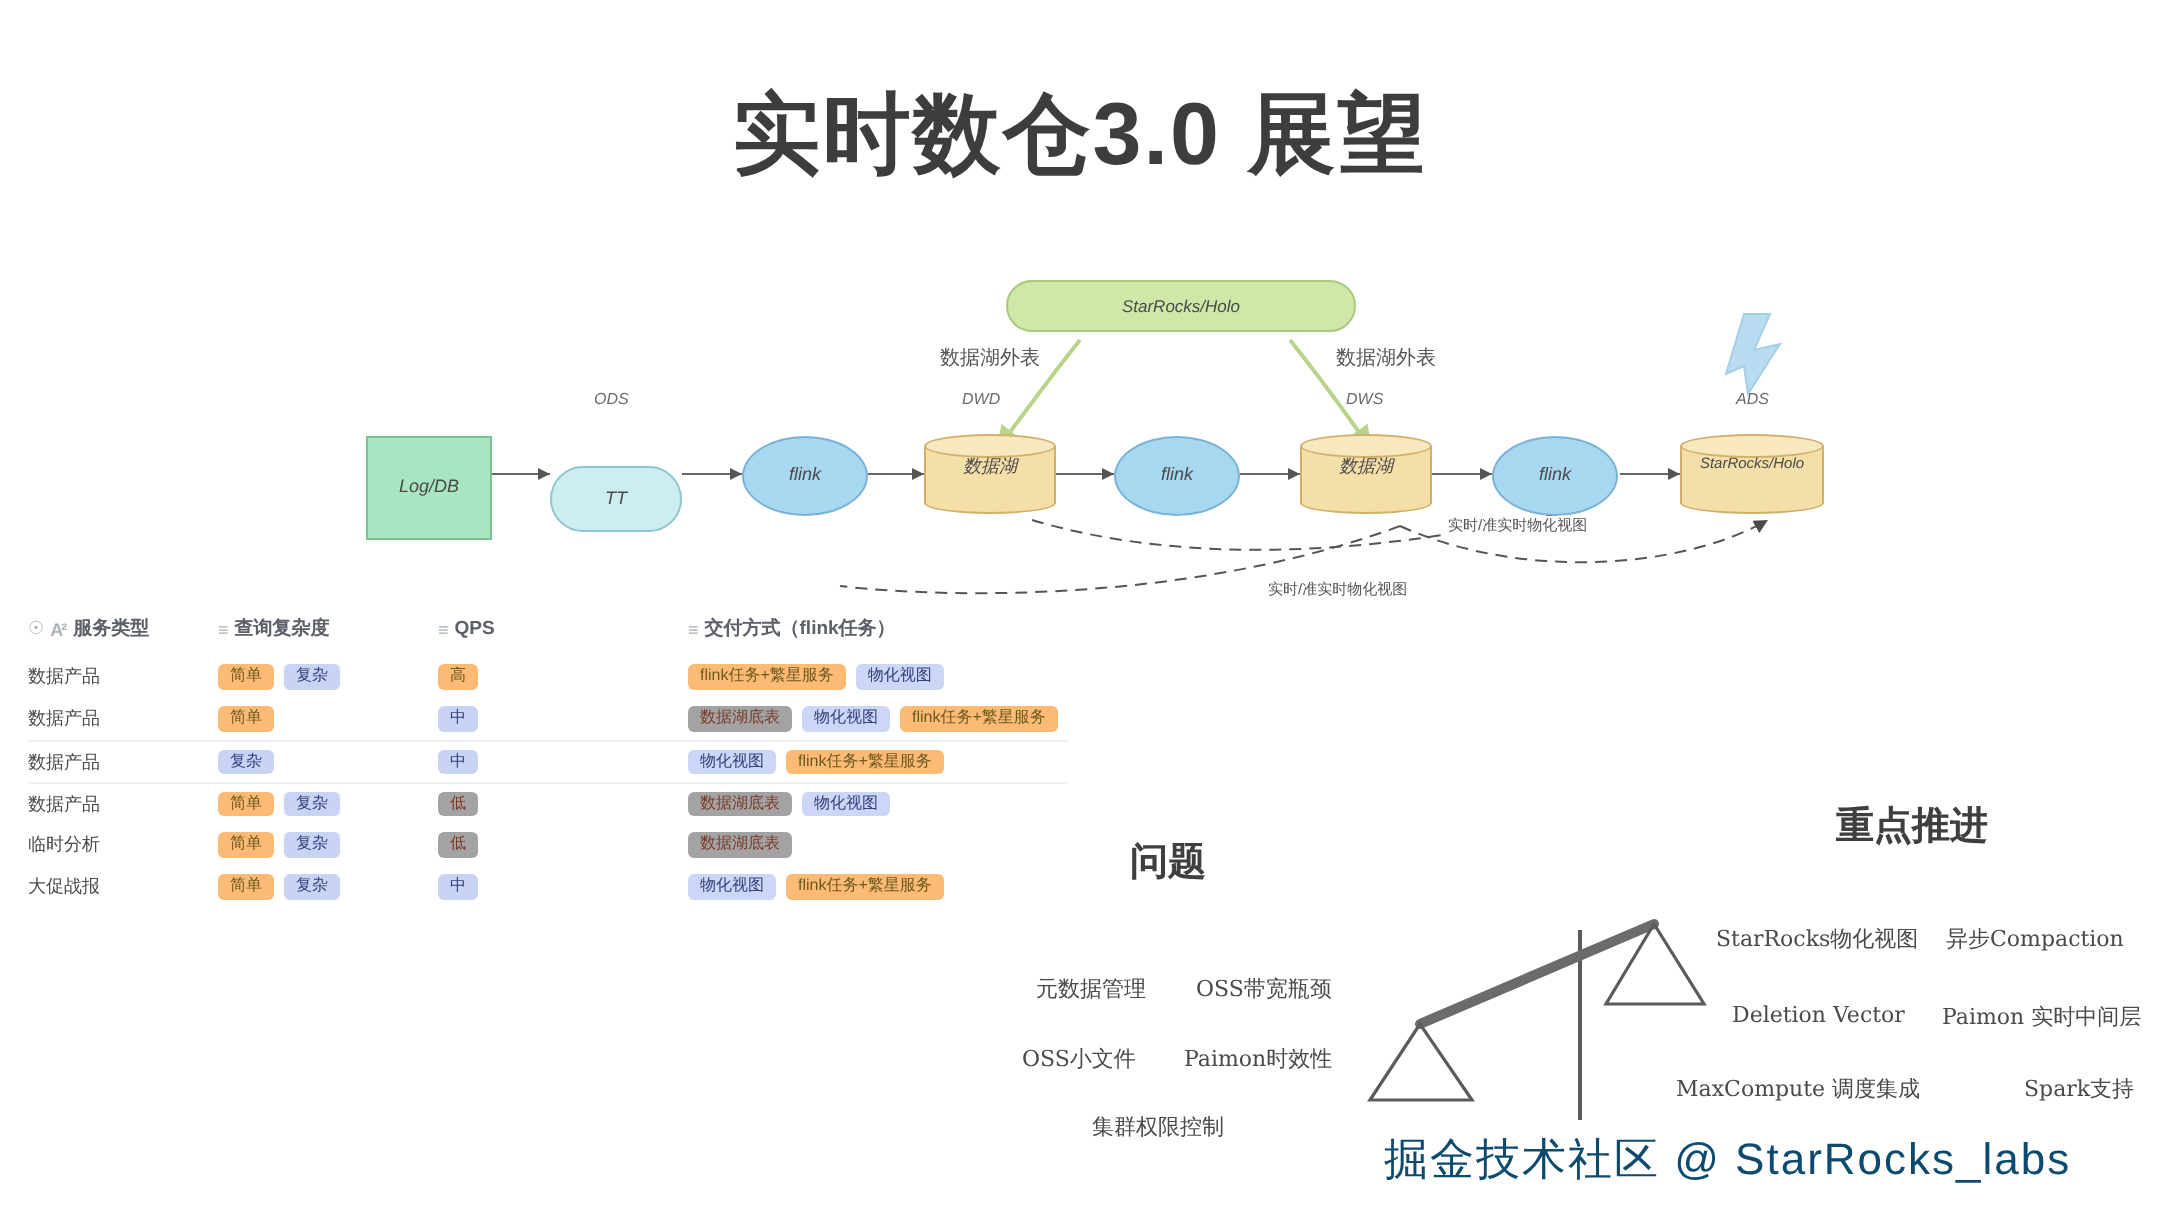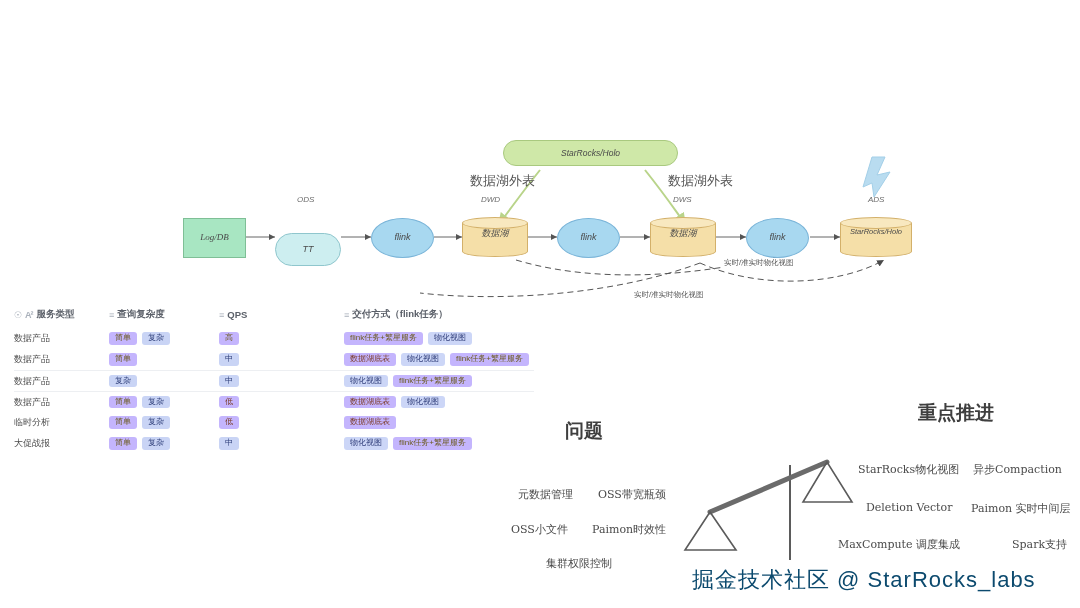--- a/index.html
+++ b/index.html
@@ -39,54 +39,55 @@
   .cyl .top { position:absolute; left:0; top:0px; width:100%; height:12px;
               background:#f8e8bf; border:1px solid #d3b06a; border-radius:50%; }
   .cyl .lbl { position:absolute; left:0; top:10px; width:100%; text-align:center;
               font-size:9px; color:#4a4a4a; font-style:italic; }
 
   .greenbar { position:absolute; background:#cfe8a8; border:1px solid #a9c97f;
               border-radius:16px; display:flex; align-items:center; justify-content:center;
               font-size:8.5px; color:#4a4a4a; font-style:italic; }
 
   .stage-lbl { position:absolute; font-size:8px; color:#6b6b6b; font-style:italic; }
-  .edge-lbl  { position:absolute; font-size:13px; color:#555; }
+  .edge-lbl  { position:absolute; font-size:10px; color:#555; }
   .dash-lbl  { position:absolute; font-size:7.5px; color:#555; background:#fff; padding:0 2px; }
 
   
   .tbl { position:absolute; left:14px; top:308px; width:520px; }
   .tbl-head { display:flex; align-items:center; padding-bottom:7px; }
   .th { font-size:9.5px; color:#5b6069; display:flex; align-items:center; gap:4px; font-weight:600;}
   .th .ico { color:#aab1bb; font-size:9px; letter-spacing:-1px; }
   .col1 { width:95px; } .col2 { width:110px; } .col3 { width:125px; } .col4 { flex:1; }
 
   .trow { display:flex; align-items:center; height:21px;justify-content:center; }
   .trow.sep { border-top:1px solid #edeff2; }
   .cellname { width:95px; font-size:9px; color:#4b4b4b; }
   .cellgrp { display:flex; gap:5px; align-items:center; }
   .tag { font-size:8px; padding:2px 6px; border-radius:3px; white-space:nowrap; line-height:1.1; }
-  .t-yellow { background:#c4b5fd; color:#6b5a20; }
+  .t-yellow { background:#fdba74; color:#6b5a20; }
   .t-blue   { background:#c9d4f5; color:#2f3f7a; }
-  .t-red    { background:#c4b5fd; color:#7a3a25; }
+  .t-red    { background:#a3a3a3; color:#7a3a25; }
   .t-purple { background:#ccd6f7; color:#33407c; }
 
   
   .hw { font-family:"DejaVu Serif",serif; color:#4a4a4a; }
   .sec-title { position:absolute; font-size:19px; font-weight:700; color:#3f3f3f; }
   .chip { position:absolute; font-size:11px; color:#4a4a4a; white-space:nowrap; }
 
   
   .wm { position:absolute; left:692px; top:565px; font-size:22px; color:#0c4a6e;
         letter-spacing:1px; white-space:nowrap; }
 </style>
 </head>
 <body>
 
 <div id="slide">
 
+  <div class="title">实时数仓3.0 展望</div>
 
   <div class="flow">
 
     <svg width="1080" height="190">
       <defs>
         <marker id="ah" markerWidth="7" markerHeight="7" refX="6" refY="3" orient="auto">
           <path d="M0,0 L6,3 L0,6 z" fill="#555"></path>
         </marker>
         <marker id="ahg" markerWidth="7" markerHeight="7" refX="6" refY="3" orient="auto">
           <path d="M0,0 L6,3 L0,6 z" fill="#b9d48a"></path>
@@ -117,21 +118,21 @@
     <div class="greenbar" style="left:503px; top:15px; width:175px; height:26px;">StarRocks/Holo</div>
 
     <div class="edge-lbl" style="left:470px; top:47px;">数据湖外表</div>
     <div class="edge-lbl" style="left:668px; top:47px;">数据湖外表</div>
 
     <div class="stage-lbl" style="left:297px; top:70px;">ODS</div>
     <div class="stage-lbl" style="left:481px; top:70px;">DWD</div>
     <div class="stage-lbl" style="left:673px; top:70px;">DWS</div>
     <div class="stage-lbl" style="left:868px; top:70px;">ADS</div>
 
-    <div class="node n-rect" style="left:183px; top:93px; width:63px; height:40px;font-family:Liberation Serif, serif;">Log/DB</div>
+    <div class="node n-rect" style="left:183px; top:93px; width:63px; height:52px;">Log/DB</div>
 
     <div class="node n-round" style="left:275px; top:96px; width:66px; height:33px;">TT</div>
 
     <div class="node n-ellipse" style="left:371px; top:93px; width:63px; height:40px;">flink</div>
 
     <div class="cyl" style="left:462px; top:92px; width:66px; height:34px;">
       <div class="body"></div>
       <div class="top"></div>
       <div class="lbl">数据湖</div>
     </div>

